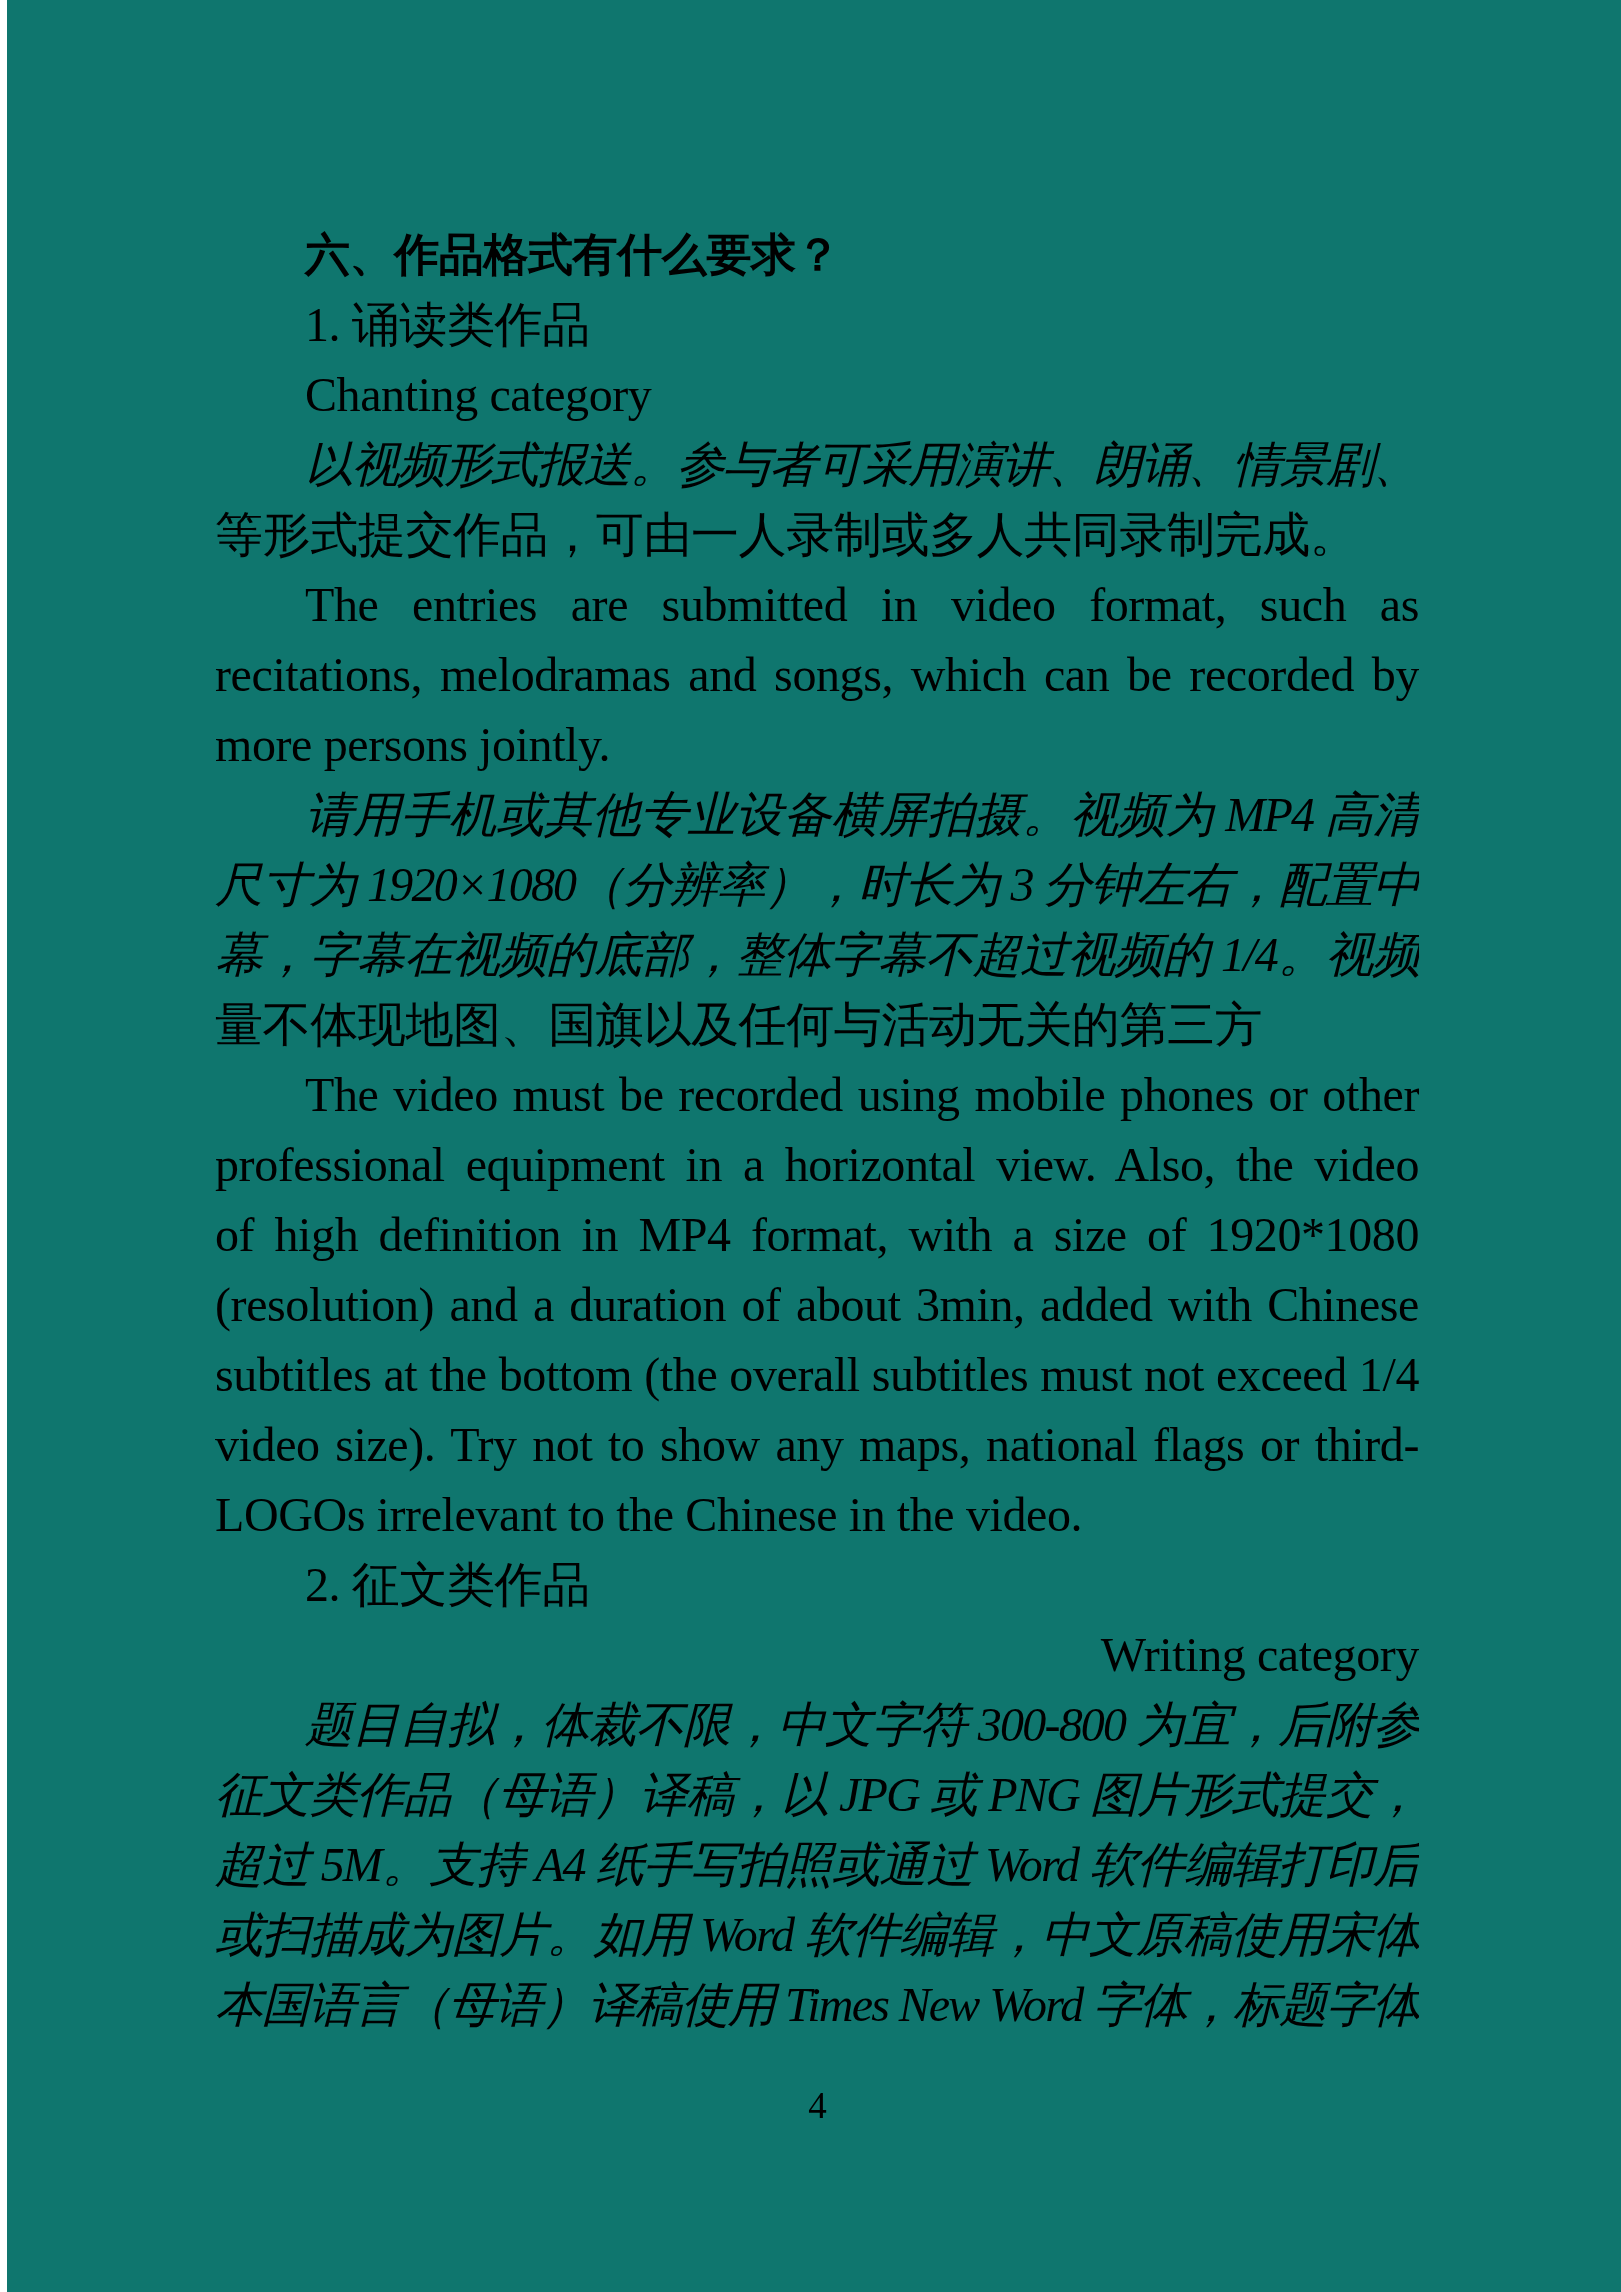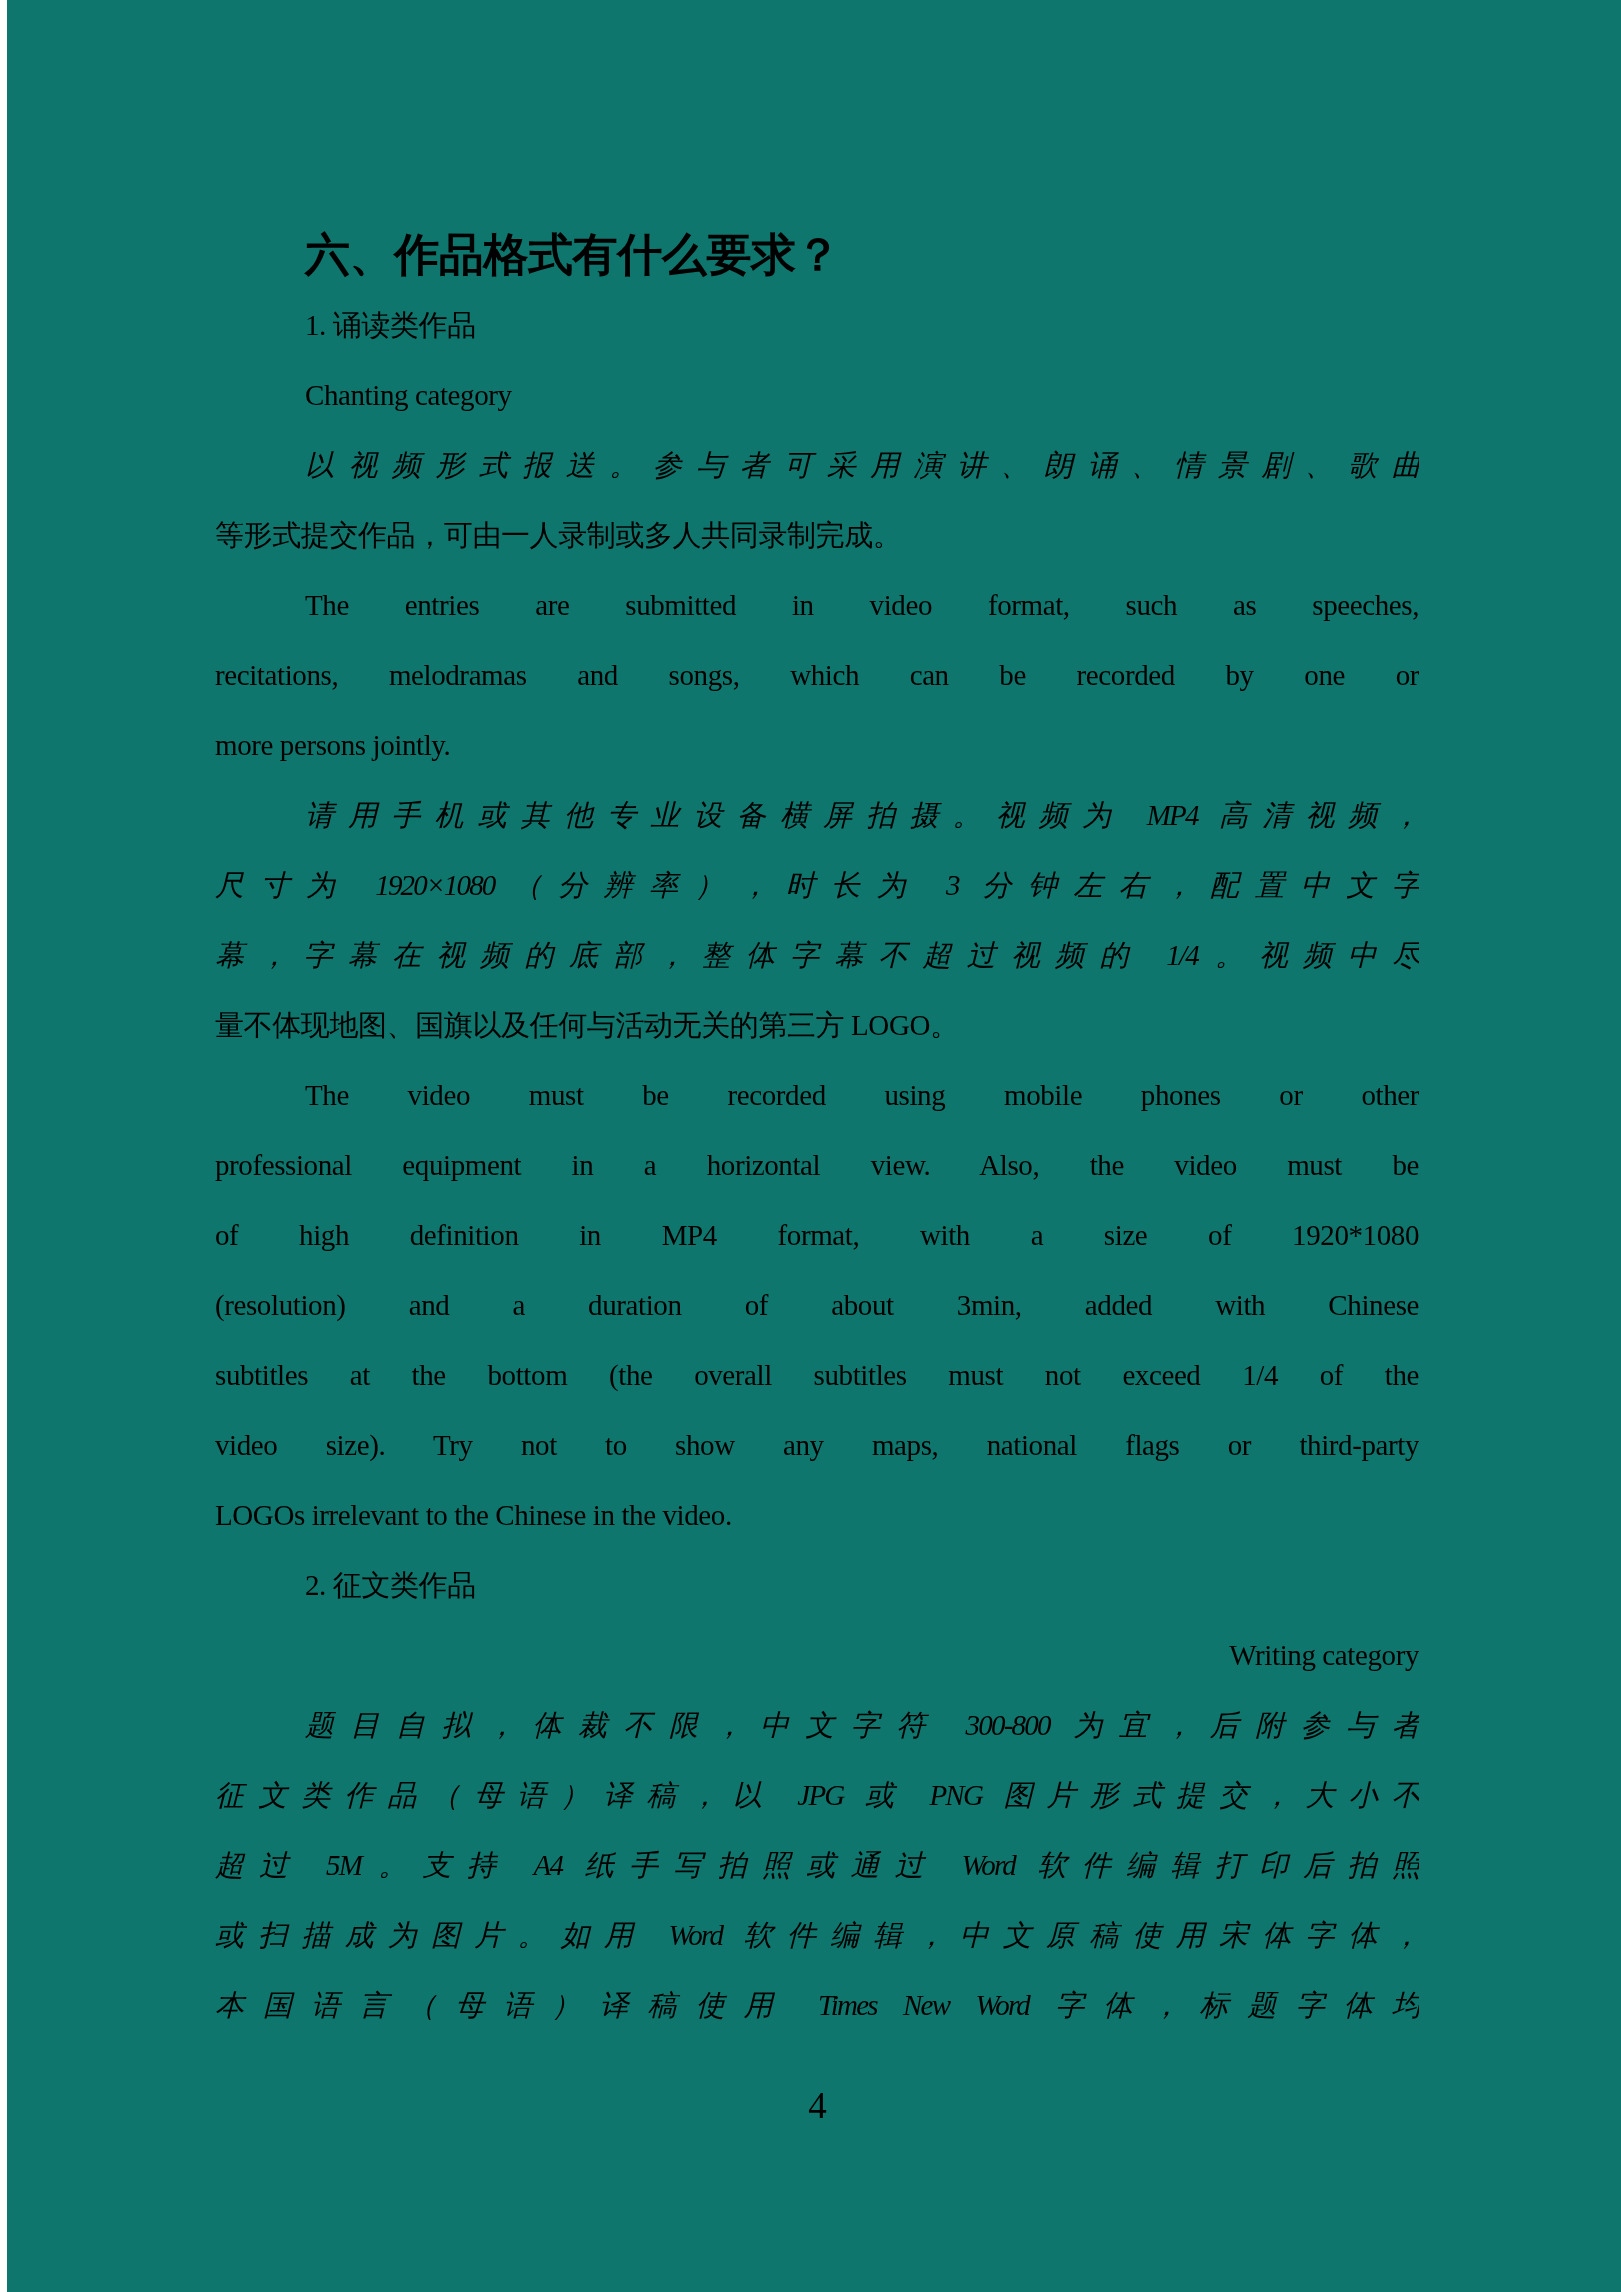--- a/index.html
+++ b/index.html
@@ -22,21 +22,21 @@
   }
   .text-block {
     position: absolute;
     left: 208px;
     top: 220px;
     width: 1204px;
   }
   .ln {
     height: 70px;
     line-height: 70px;
-    font-size: 29px;
+    font-size: 48px;
     letter-spacing: -0.4px;
     white-space: normal;
     overflow: hidden;
   }
   
   .j {
     text-align: justify;
     text-align-last: justify;
   }
   

